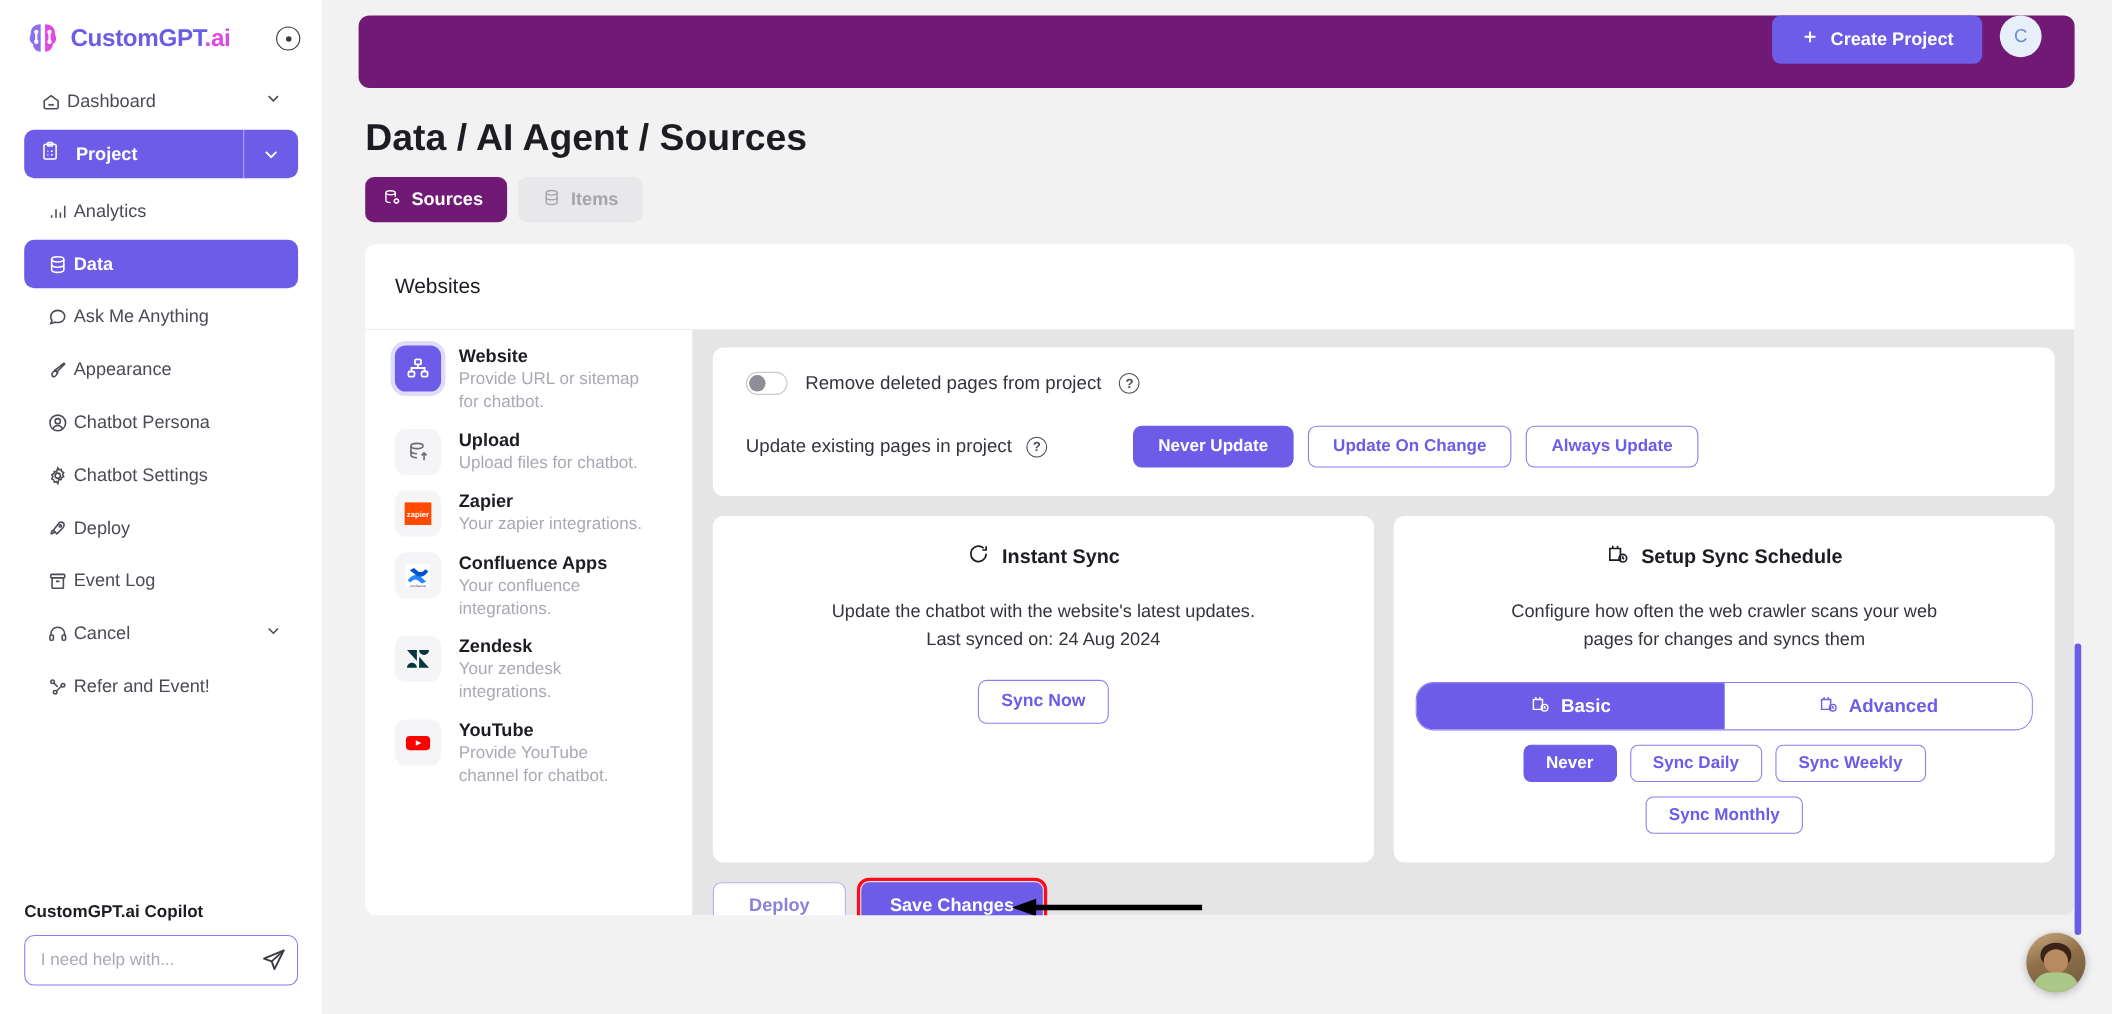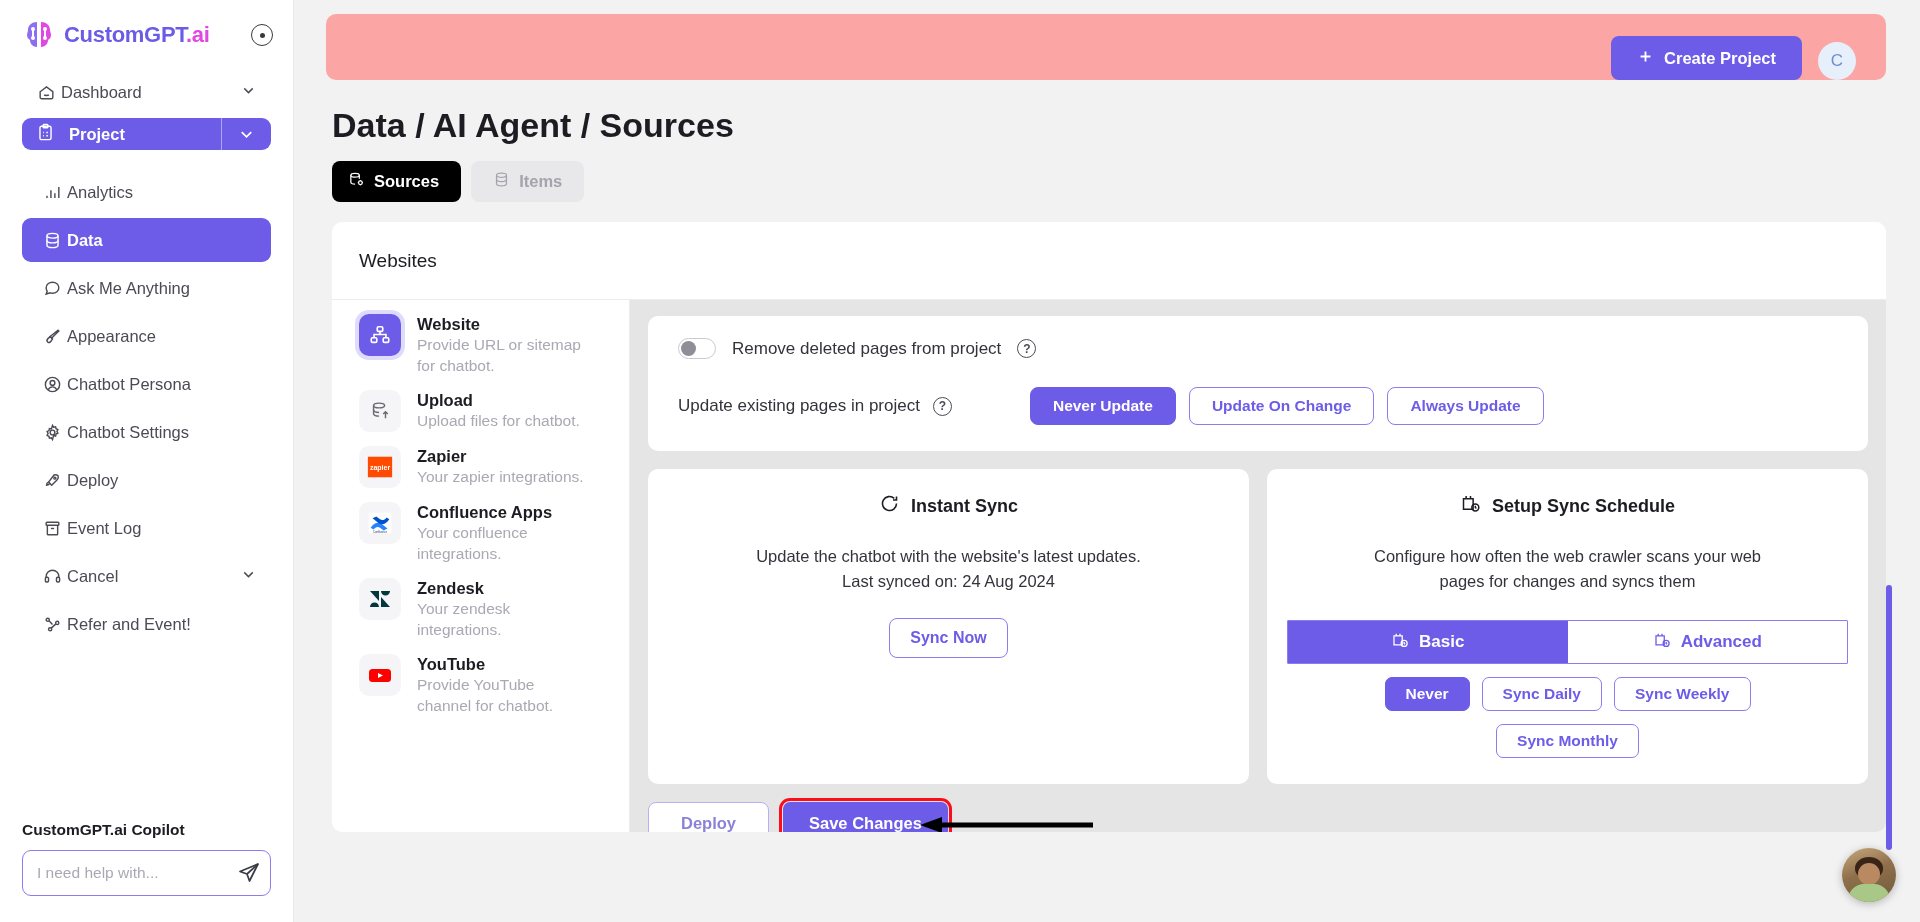--- a/index.html
+++ b/index.html
@@ -38,22 +38,22 @@
     display: flex; align-items: center; gap: 4px;
     height: 44px; border-radius: 9px; padding: 0 14px;
     color: #4b4b55; font-size: 16.5px; cursor: pointer;
     margin-bottom: 4px; position: relative;
   }
   .nav-item .ico { width: 21px; height: 21px; flex: none; display: flex; align-items: center; justify-content: center; }
   .nav-item .chev { margin-left: auto; }
   .nav-item.active { background: #6c5ce7; color: #ffffff; font-weight: bold; }
   .nav-item.sub { padding-left: 20px; }
   .project-row {
-    display: flex; margin-bottom: 20px; border-radius: 9px; overflow: hidden;
-    background: #6c5ce7; height: 32px;
+    display: flex; margin-bottom: 8px; border-radius: 9px; overflow: hidden;
+    background: #6c5ce7; height: 44px;
   }
   .project-main {
     display: flex; align-items: center; gap: 14px; flex: 1;
     padding: 0 14px; color: #fff; font-size: 16.5px; font-weight: bold; cursor: pointer;
   }
   .project-caret {
     width: 50px; display: flex; align-items: center; justify-content: center;
     border-left: 1px solid rgba(255,255,255,0.45); cursor: pointer;
   }
 
@@ -66,22 +66,22 @@
   .copilot-box input {
     border: 0; outline: 0; flex: 1; font-size: 15.5px;
     font-family: "Liberation Sans", sans-serif; color: #444; background: transparent;
   }
   .copilot-box input::placeholder { color: #a9a9b3; }
   .send-ic { cursor: pointer; display: flex; }
 
   
   .main { flex: 1; height: 922px; position: relative; overflow: hidden; background: #f2f2f3; }
   .topbar {
-    margin: 14px 34px 0 32px; height: 66px; background: #fca5a5; border-radius: 10px;
-    display: flex; align-items: flex-end; justify-content: flex-end; padding-right: 30px; gap: 16px;
+    margin: 14px 34px 0 32px; height: 66px; background: #701a75; border-radius: 10px;
+    display: flex; align-items: flex-start; justify-content: flex-end; padding-right: 30px; gap: 16px;
   }
   .create-btn {
     display: flex; align-items: center; gap: 10px;
     background: #6c5ce7; color: #fff; border: 0; border-radius: 8px;
     height: 44px; padding: 0 26px; font-size: 16.5px; font-weight: bold;
     font-family: "Liberation Sans", sans-serif; cursor: pointer;
   }
   .avatar-circle {
     width: 38px; height: 38px; border-radius: 50%; background: #e7effb;
     display: flex; align-items: center; justify-content: center;
@@ -89,21 +89,21 @@
   }
 
   .page-title { margin: 26px 0 0 38px; font-size: 34px; font-weight: bold; color: #1c1c22; }
 
   .tabs { display: flex; gap: 10px; margin: 16px 0 0 38px; }
   .tab {
     display: flex; align-items: center; gap: 9px; height: 41px; padding: 0 22px;
     border-radius: 8px; font-size: 16.5px; font-weight: bold; cursor: pointer; border: 0;
     font-family: "Liberation Sans", sans-serif;
   }
-  .tab.active { background: #000000; color: #fff; padding-left: 16px; }
+  .tab.active { background: #701a75; color: #fff; padding-left: 16px; }
   .tab.inactive { background: #e8e8ea; color: #a4a4ad; }
 
   .panel {
     margin: 20px 34px 12px 38px; background: #fff; border-radius: 10px;
     height: 610px; position: relative; overflow: hidden;
   }
   .panel-head {
     height: 78px; display: flex; align-items: center; padding-left: 27px;
     font-size: 19px; color: #1c1c22; border-bottom: 1px solid #ececf0;
   }
@@ -157,21 +157,21 @@
     font-size: 18px; font-weight: bold; color: #1c1c22; margin-bottom: 25px;
   }
   .sync-desc { font-size: 16.5px; color: #33333c; line-height: 25px; }
   .sync-now {
     margin: 24px auto 0 auto; height: 40px; padding: 0 20px; border-radius: 8px;
     border: 1.3px solid #8c7cf0; background: #fff; color: #6c5ce7;
     font-size: 16px; font-weight: bold; cursor: pointer;
     font-family: "Liberation Sans", sans-serif; display: block;
   }
   .seg {
-    display: flex; margin-top: 26px; border: 1.3px solid #8c7cf0; border-radius: 1px; overflow: hidden; align-items: center;
+    display: flex; margin-top: 26px; border: 1.3px solid #8c7cf0; border-radius: 16px; overflow: hidden; align-items: center;
   }
   .seg-btn {
     flex: 1; height: 42px; display: flex; align-items: center; justify-content: center; gap: 10px;
     font-size: 17px; font-weight: bold; cursor: pointer; background: #fff; color: #6c5ce7;
     font-family: "Liberation Sans", sans-serif; border: 0;
   }
   .seg-btn.sel { background: #6c5ce7; color: #fff; }
   .freq-row { display: flex; gap: 12px; justify-content: center; margin-top: 13px; flex-wrap: wrap; }
   .freq {
     height: 34px; padding: 0 20px; border-radius: 7px; font-size: 15.5px; font-weight: bold;

